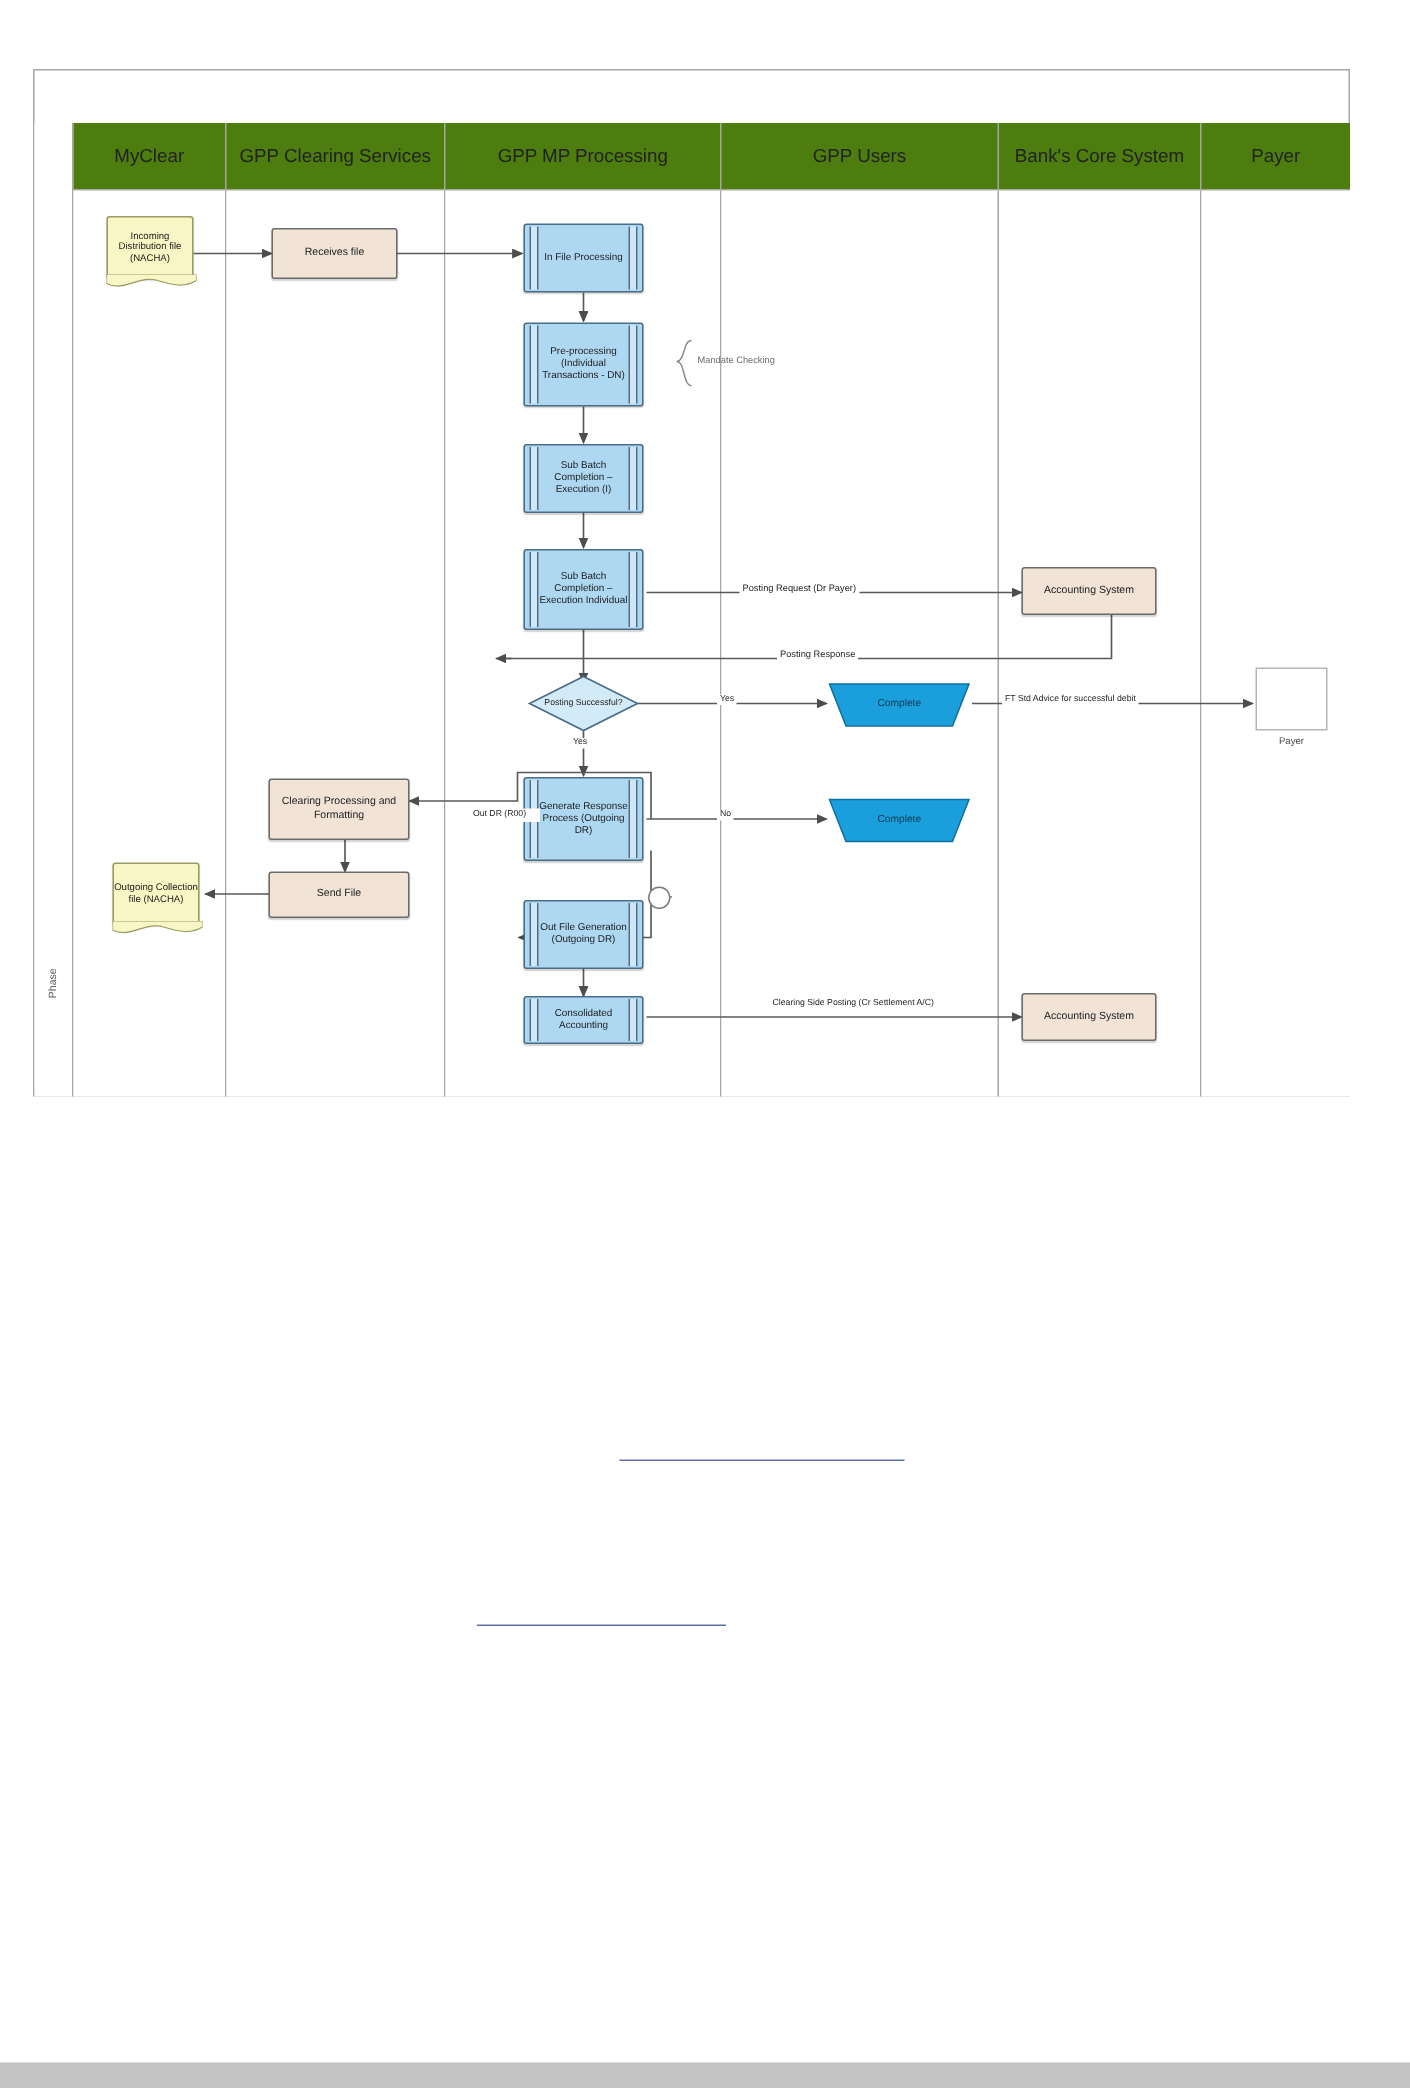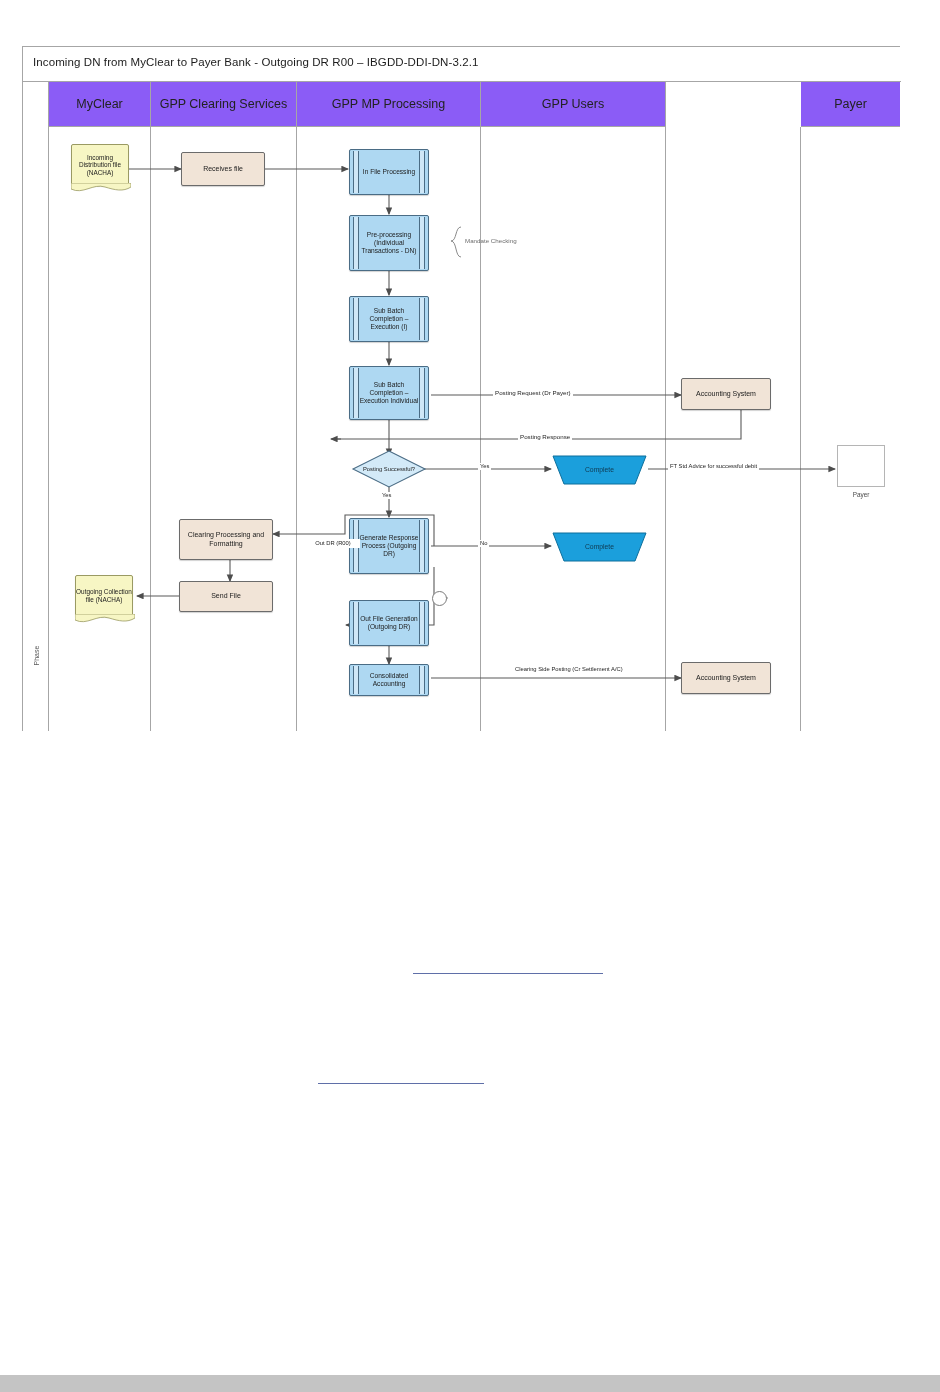--- a/index.html
+++ b/index.html
@@ -68,21 +68,21 @@
     font-size: 7px;
     color: #5a5a5a;
   }
   
   .lane-head {
     position: absolute;
     top: 35px;
     height: 45px;
     border-right: 1px solid #a6a6a6;
     border-bottom: 1px solid #a6a6a6;
-    background: #8b5cf6;
+    background: #4d7c0f;
     display: flex;
     align-items: center;
     justify-content: center;
     font-size: 12.5px;
     color: #222;
   }
   .lane-body {
     position: absolute;
     top: 80px;
     height: 604px;
@@ -221,39 +221,39 @@
 </style>
 </head>
 <body>
 
 <div id="page">
 
   <div id="doc-frame">
 
     <div id="diagram">
 
-      <div id="title-bar">
-        <div id="title-text">Incoming DN from MyClear to Payer Bank - Outgoing DR R00 – IBGDD-DDI-DN-3.2.1</div>
-      </div>
 
       <div id="phase-strip">
         <div id="phase-label">Phase</div>
       </div>
 
       <div class="lane-head" style="left:26px;width:102px;">
         <span>MyClear</span>
       </div>
       <div class="lane-head" style="left:128px;width:146px;">
         <span>GPP Clearing Services</span>
       </div>
       <div class="lane-head" style="left:274px;width:184px;">
         <span>GPP MP Processing</span>
       </div>
       <div class="lane-head" style="left:458px;width:185px;align-items:center;">
         <span>GPP Users</span>
+      </div>
+      <div class="lane-head" style="left:643px;width:135px;">
+        <span>Bank's Core System</span>
       </div>
       <div class="lane-head last" style="left:778px;width:99px;">
         <span>Payer</span>
       </div>
 
       <div class="lane-body" style="left:26px;width:102px;"></div>
       <div class="lane-body" style="left:128px;width:146px;"></div>
       <div class="lane-body" style="left:274px;width:184px;"></div>
       <div class="lane-body" style="left:458px;width:185px;"></div>
       <div class="lane-body" style="left:643px;width:135px;"></div>

